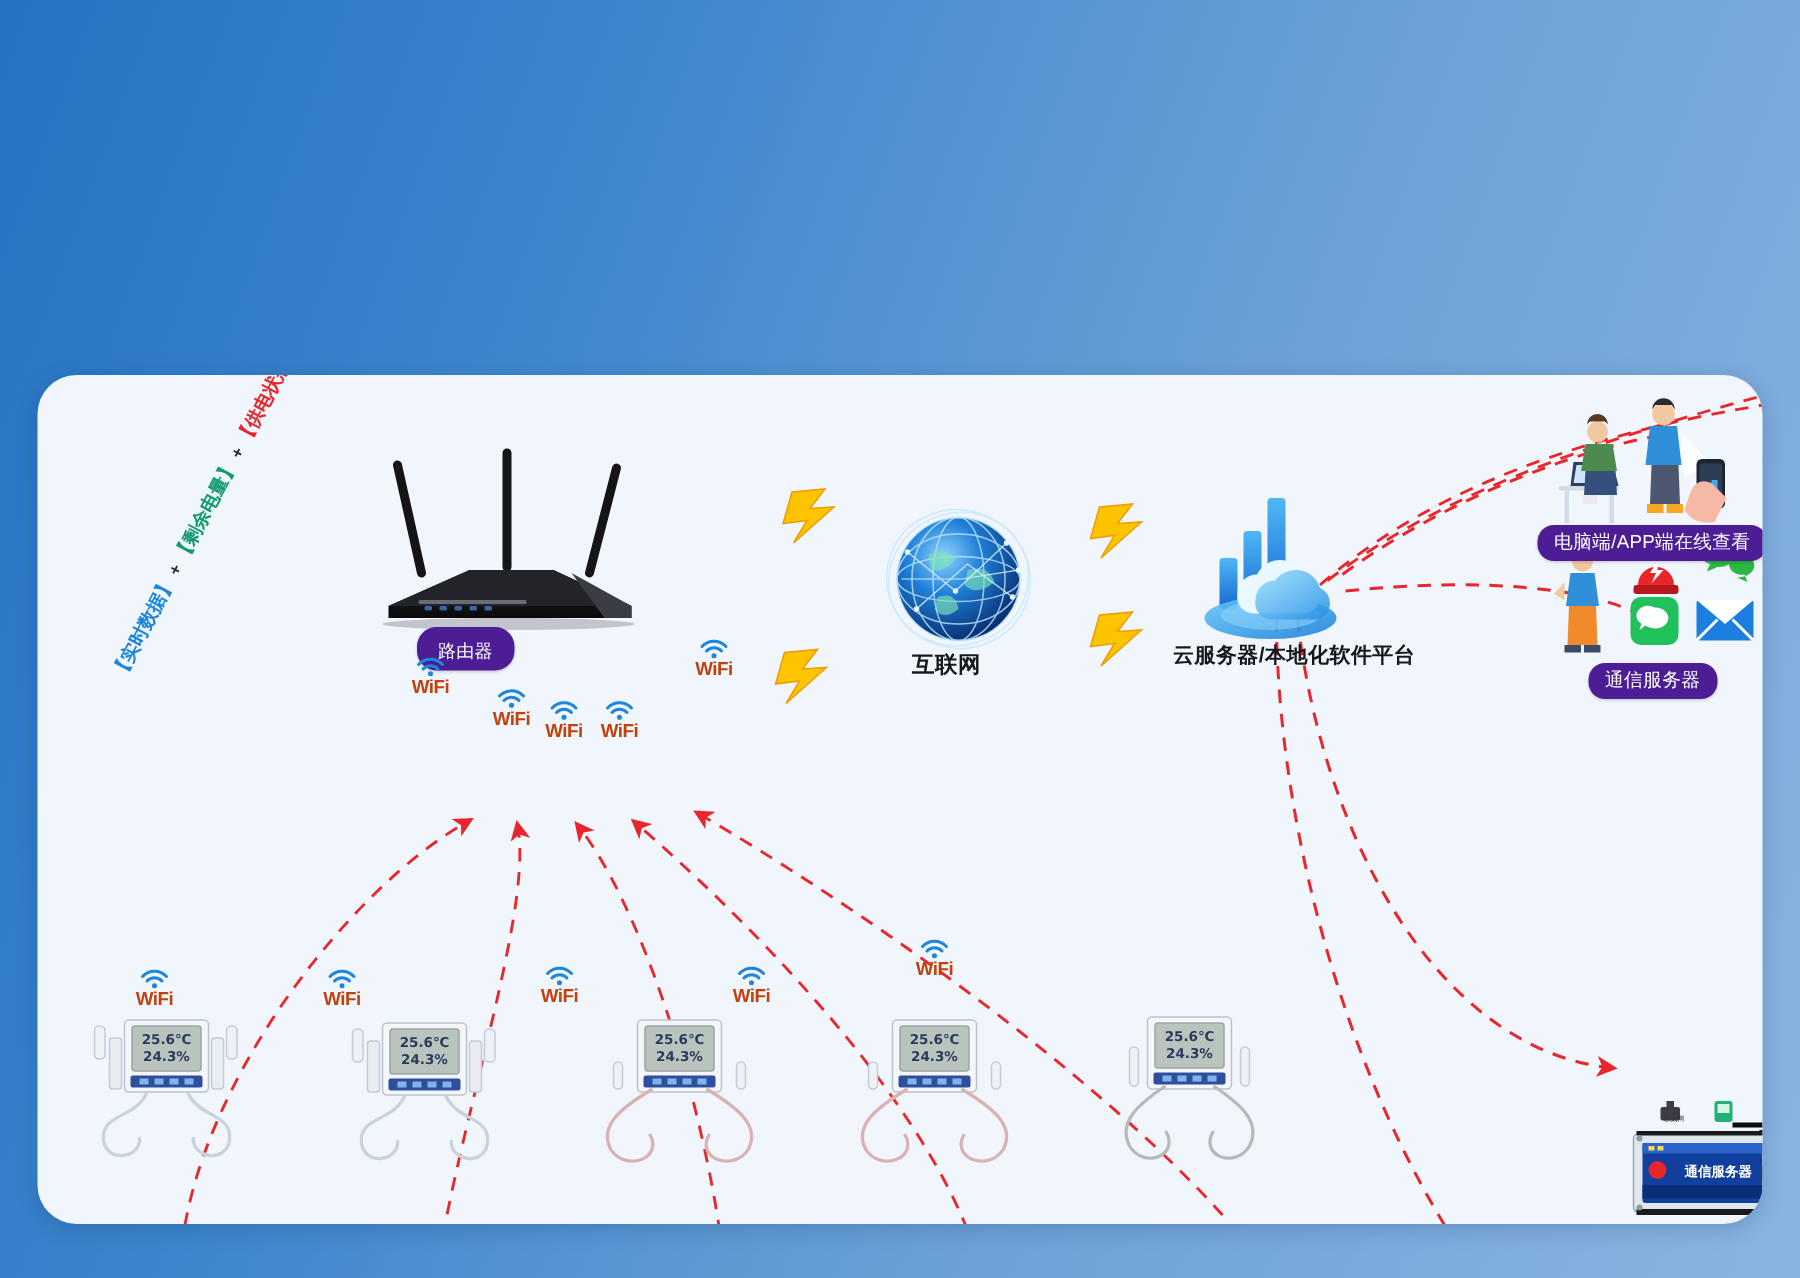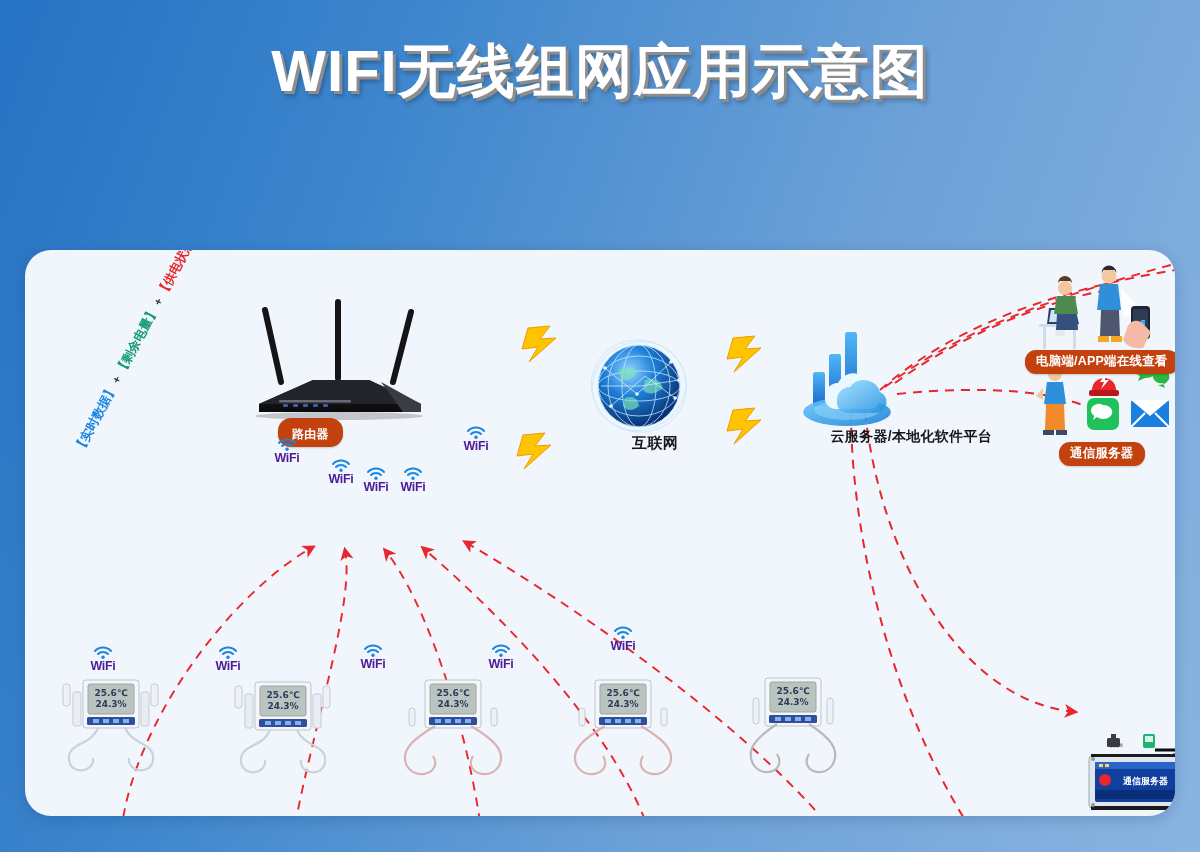--- a/index.html
+++ b/index.html
@@ -27,50 +27,49 @@
     position:absolute;left:25px;top:250px;width:1150px;height:566px;
     background:#f1f6fd;border-radius:26px;
     box-shadow:0 3px 14px rgba(12,44,92,.20);
     overflow:hidden;
   }
   .svgwrap{position:absolute;left:0;top:0;width:1150px;height:566px;}
   
   .node{position:absolute;}
   .cap{
     font-size:13.5px;font-weight:bold;color:#16181c;white-space:nowrap;
-    text-align:right;letter-spacing:.3px;
+    text-align:left;letter-spacing:.3px;
   }
   .pill{
-    display:inline-block;background:#c2410c;color:#fff;font-weight:bold;
+    display:inline-block;background:#4c1d95;color:#fff;font-weight:normal;
     border-radius:11px;padding:3px 11px 4px 11px;white-space:nowrap;
     font-size:12.5px;letter-spacing:.2px;
     box-shadow:0 1px 2px rgba(0,0,0,.18);
   }
   .pill.big{font-size:12px;border-radius:13px;padding:8px 14px 4px 14px;}
   
   .wifi{position:absolute;width:36px;text-align:center;}
-  .wifi .txt{font-size:12.5px;font-weight:bold;color:#4c1d95;letter-spacing:-.3px;line-height:1;}
+  .wifi .txt{font-size:12.5px;font-weight:bold;color:#c2410c;letter-spacing:-.3px;line-height:1;}
   .wifi svg{display:block;margin:0 auto 1px auto;}
   
   .flowlabels{
     position:absolute;left:46px;top:198px;
     transform:rotate(-62deg);transform-origin:0 0;
     white-space:nowrap;font-size:12.5px;font-weight:bold;
   }
   .flowlabels .a{color:#1a86e0;}
   .flowlabels .b{color:#109a6e;}
   .flowlabels .c{color:#e8262b;}
   .flowlabels .plus{color:#2b2b2b;font-size:11px;}
   .eth{font-size:4.5px;color:#333;text-align:center;line-height:1;}
 </style>
 </head>
 <body>
 
 <div class="hdr">
-  <div class="title">WIFI无线组网应用示意图</div>
 </div>
 
 <div class="card">
 
   <svg class="svgwrap" viewBox="0 0 1150 566">
     <defs>
       <marker id="ah" viewBox="0 0 12 12" refX="9" refY="6" markerWidth="7" markerHeight="7" orient="auto">
         <path d="M0,0 L12,6 L0,12 L3.2,6 Z" fill="#e8262b"></path>
       </marker>
       <radialGradient id="globeG" cx="38%" cy="32%" r="72%">

